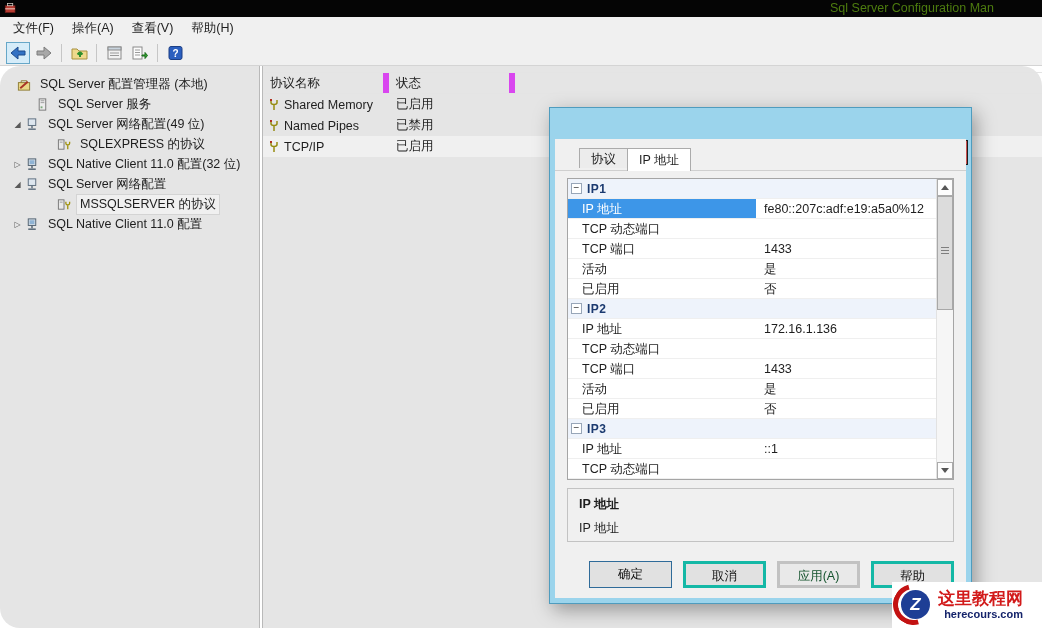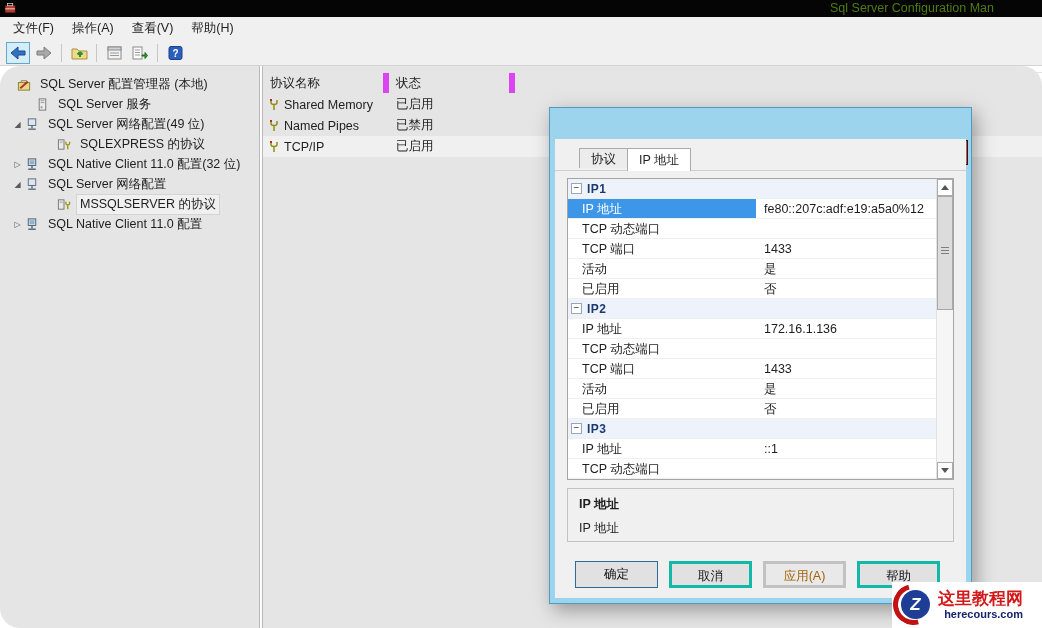--- a/index.html
+++ b/index.html
@@ -60,24 +60,24 @@
   .grow.selected .plabel { background:#3d96e8; color:#fff; }
   .vscroll { position:absolute; top:0; right:0; bottom:0; width:17px; background:#f6f6f6; border-left:1px solid #e2e2e2; }
   .sbtn { position:absolute; left:0; right:0; height:17px; background:#fdfdfd; border:1px solid #ababab; display:flex; align-items:center; justify-content:center; }
   .sbtn.up { top:0; } .sbtn.down { bottom:0; }
   .tri-up { width:0; height:0; border-left:4px solid transparent; border-right:4px solid transparent; border-bottom:5px solid #555; }
   .tri-down { width:0; height:0; border-left:4px solid transparent; border-right:4px solid transparent; border-top:5px solid #555; }
   .thumb { position:absolute; left:0; right:0; top:17px; height:114px; background:#dcdcdc; border:1px solid #a8a8a8; }
   .grip { width:8px; height:9px; margin:50px auto 0; background:repeating-linear-gradient(#7e7e7e 0 1px, transparent 1px 3px); }
   .descpanel { margin:8px 12px 0 12px; height:54px; background:#f0f0f0; border:1px solid #c3c3c3; padding:7px 11px; font-size:12.5px; }
   .desc-title { font-weight:bold; margin-bottom:7px; }
-  .btnrow { position:absolute; left:0; right:0; bottom:10px; display:flex; justify-content:flex-end; padding-right:26px; }
+  .btnrow { position:absolute; left:0; right:0; bottom:10px; display:flex; justify-content:flex-end; padding-right:12px; }
   .dbtn { width:83px; height:27px; margin-left:11px; background:#e1e1e1; border:3px solid #14b8a6; text-align:center; line-height:25px; font-size:12.5px; color:#111; }
   .dbtn.default { border:1px solid #2f6b99; }
-  .dbtn.disabled { color:#a16207; background:#e9e9e9; border-color:#c2c2c2; }
+  .dbtn.disabled { color:#14532d; background:#e9e9e9; border-color:#c2c2c2; }
   
   .watermark { position:absolute; right:0; bottom:0; width:150px; height:46px; background:#fff; display:flex; align-items:center; z-index:10; }
   .wm-logo { position:relative; width:46px; height:44px; flex:none; }
   .wm-arc { position:absolute; left:1px; top:1px; width:41px; height:41px; border-radius:50%; border:5px solid transparent; border-left-color:#c31212; border-bottom-color:#c31212; transform:rotate(30deg); }
   .wm-circle { position:absolute; left:9px; top:7px; width:29px; height:29px; border-radius:50%; background:#1e3e95; color:#fff; font-weight:bold; font-style:italic; text-align:center; line-height:29px; font-size:17px; }
   .wm-text { display:flex; flex-direction:column; line-height:1.15; }
   .wm-name { color:#d21a1a; font-weight:bold; font-size:17px; white-space:nowrap; }
   .wm-domain { color:#15246b; font-weight:bold; font-size:11px; text-align:right; }
 </style>
 </head>

